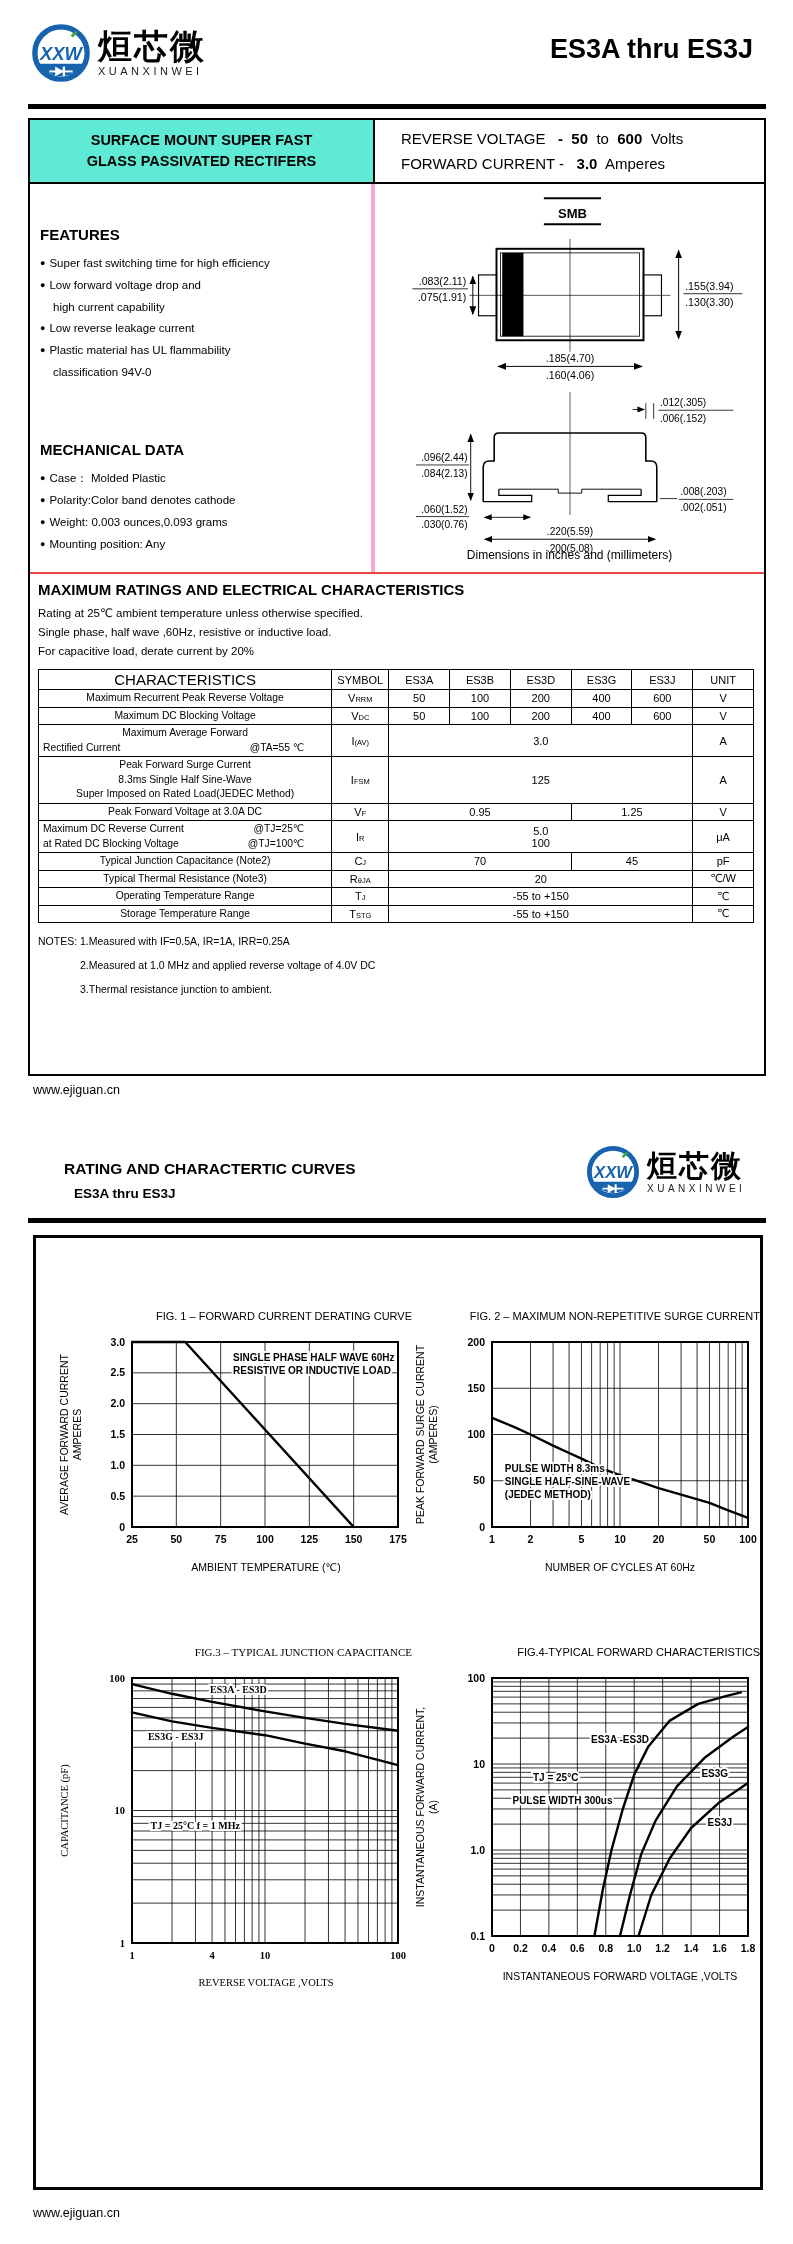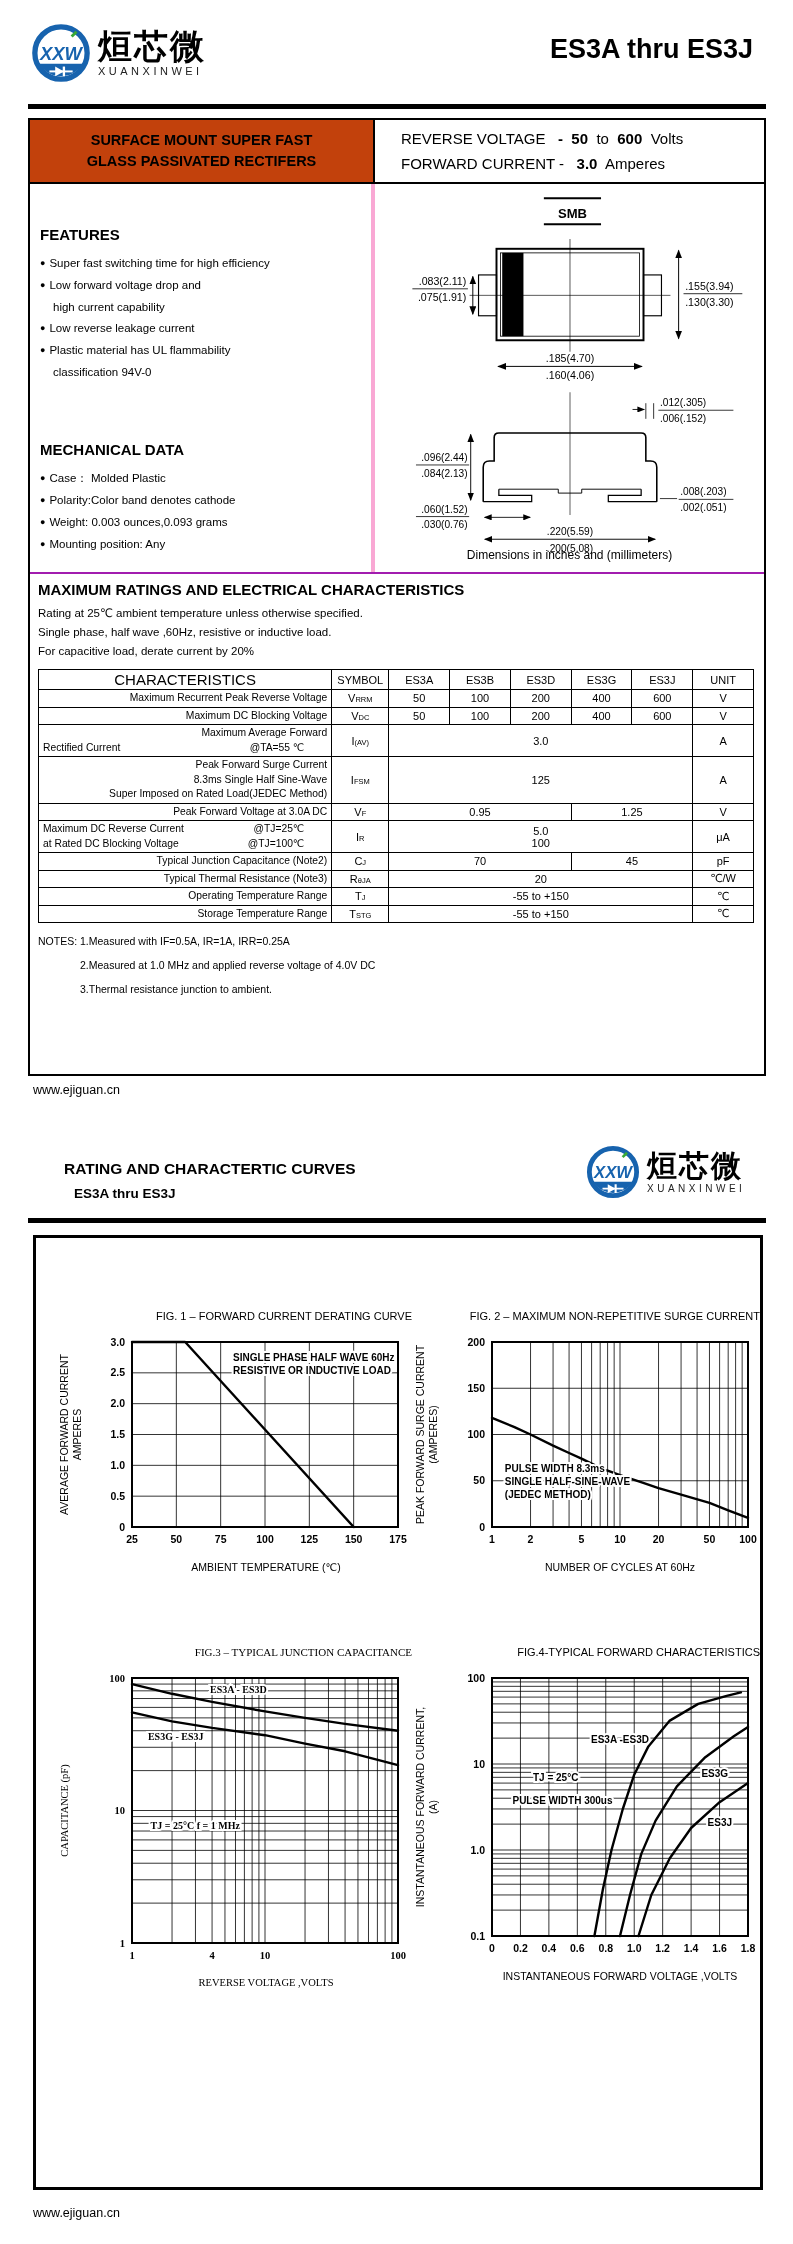--- a/index.html
+++ b/index.html
@@ -14,46 +14,46 @@
   
   .logo{display:flex;align-items:center;gap:6px;}
   .logo-cn{font-size:34px;font-weight:bold;letter-spacing:2px;line-height:1;}
   .logo-en{font-size:11px;letter-spacing:3.5px;color:#222;margin-top:2px;}
   .p1-title{top:34px;right:40px;font-size:27px;font-weight:bold;letter-spacing:0px;}
   .rule{left:28px;width:738px;height:5px;background:#000;}
 
   
   .p1-box{top:118px;left:28px;width:738px;height:958px;border:2px solid #000;box-sizing:border-box;background:#fff;}
   .hdr-row{display:flex;border-bottom:2px solid #000;height:64px;box-sizing:border-box;}
-  .hdr-left{width:345px;box-sizing:border-box;border-right:2px solid #000;background:#c2410c;
+  .hdr-left{width:345px;box-sizing:border-box;border-right:2px solid #000;background:#5eead4;
     display:flex;flex-direction:column;justify-content:center;align-items:center;
     font-weight:bold;font-size:14.5px;line-height:21px;}
   .hdr-right{flex:1;display:flex;flex-direction:column;justify-content:center;padding-left:26px;
     font-size:15px;line-height:25px;}
   .b{font-weight:bold;}
   .content-row{display:flex;height:388px;box-sizing:border-box;}
   .col-left{width:345px;box-sizing:border-box;border-right:4px solid #f9a8d4;padding:6px 12px 0 10px;}
   .col-right{flex:1;position:relative;padding-top:6px;text-align:center;}
   .sec-h{font-size:15px;font-weight:bold;margin:40px 0 10px 0;}
   .sec-h.first{margin-top:36px;}
   .feat-item,.mech-item{font-size:11.5px;line-height:21px;display:flex;align-items:baseline;}
   .feat-item .blt,.mech-item .blt{font-size:9px;margin-right:4px;position:relative;top:-1px;}
   .noblt{padding-left:13px;}
   .mech-gap{margin-top:58px;}
   .pkg-caption{position:absolute;bottom:10px;left:0;right:0;font-size:12px;}
 
   
-  .ratings-sec{border-top:2px solid #a21caf;padding:5px 10px 0 8px;}
+  .ratings-sec{border-top:2px solid #ef4444;padding:5px 10px 0 8px;}
   .ratings-title{font-size:15px;font-weight:bold;margin:2px 0 6px 0;}
   .intro-line{font-size:11.5px;line-height:19px;}
   table.ratings{width:100%;border-collapse:collapse;margin-top:8px;}
   table.ratings th,table.ratings td{border:1.6px solid #000;padding:1px 4px;}
   th.c-char{font-size:15px;font-weight:normal;}
   th.c-sym,th.c-dev,th.c-unit{font-size:11px;font-weight:normal;}
-  td.name{font-size:10.3px;line-height:14.5px;text-align:right;}
+  td.name{font-size:10.3px;line-height:14.5px;text-align:center;}
   td.name .split{display:flex;justify-content:space-between;width:92%;}
   td.sym,td.val,td.unit{text-align:center;font-size:11px;}
   td.sym .sub,th .sub{font-size:7.5px;}
   .notes{padding:6px 8px 0 8px;}
   .notes .note-item{font-size:10.5px;line-height:24px;}
   .notes .note-item:not(:first-child){padding-left:42px;}
   .footer{left:33px;font-size:12.5px;}
 
   
   .p2-heading{left:64px;top:1160px;font-size:15.5px;font-weight:bold;}

